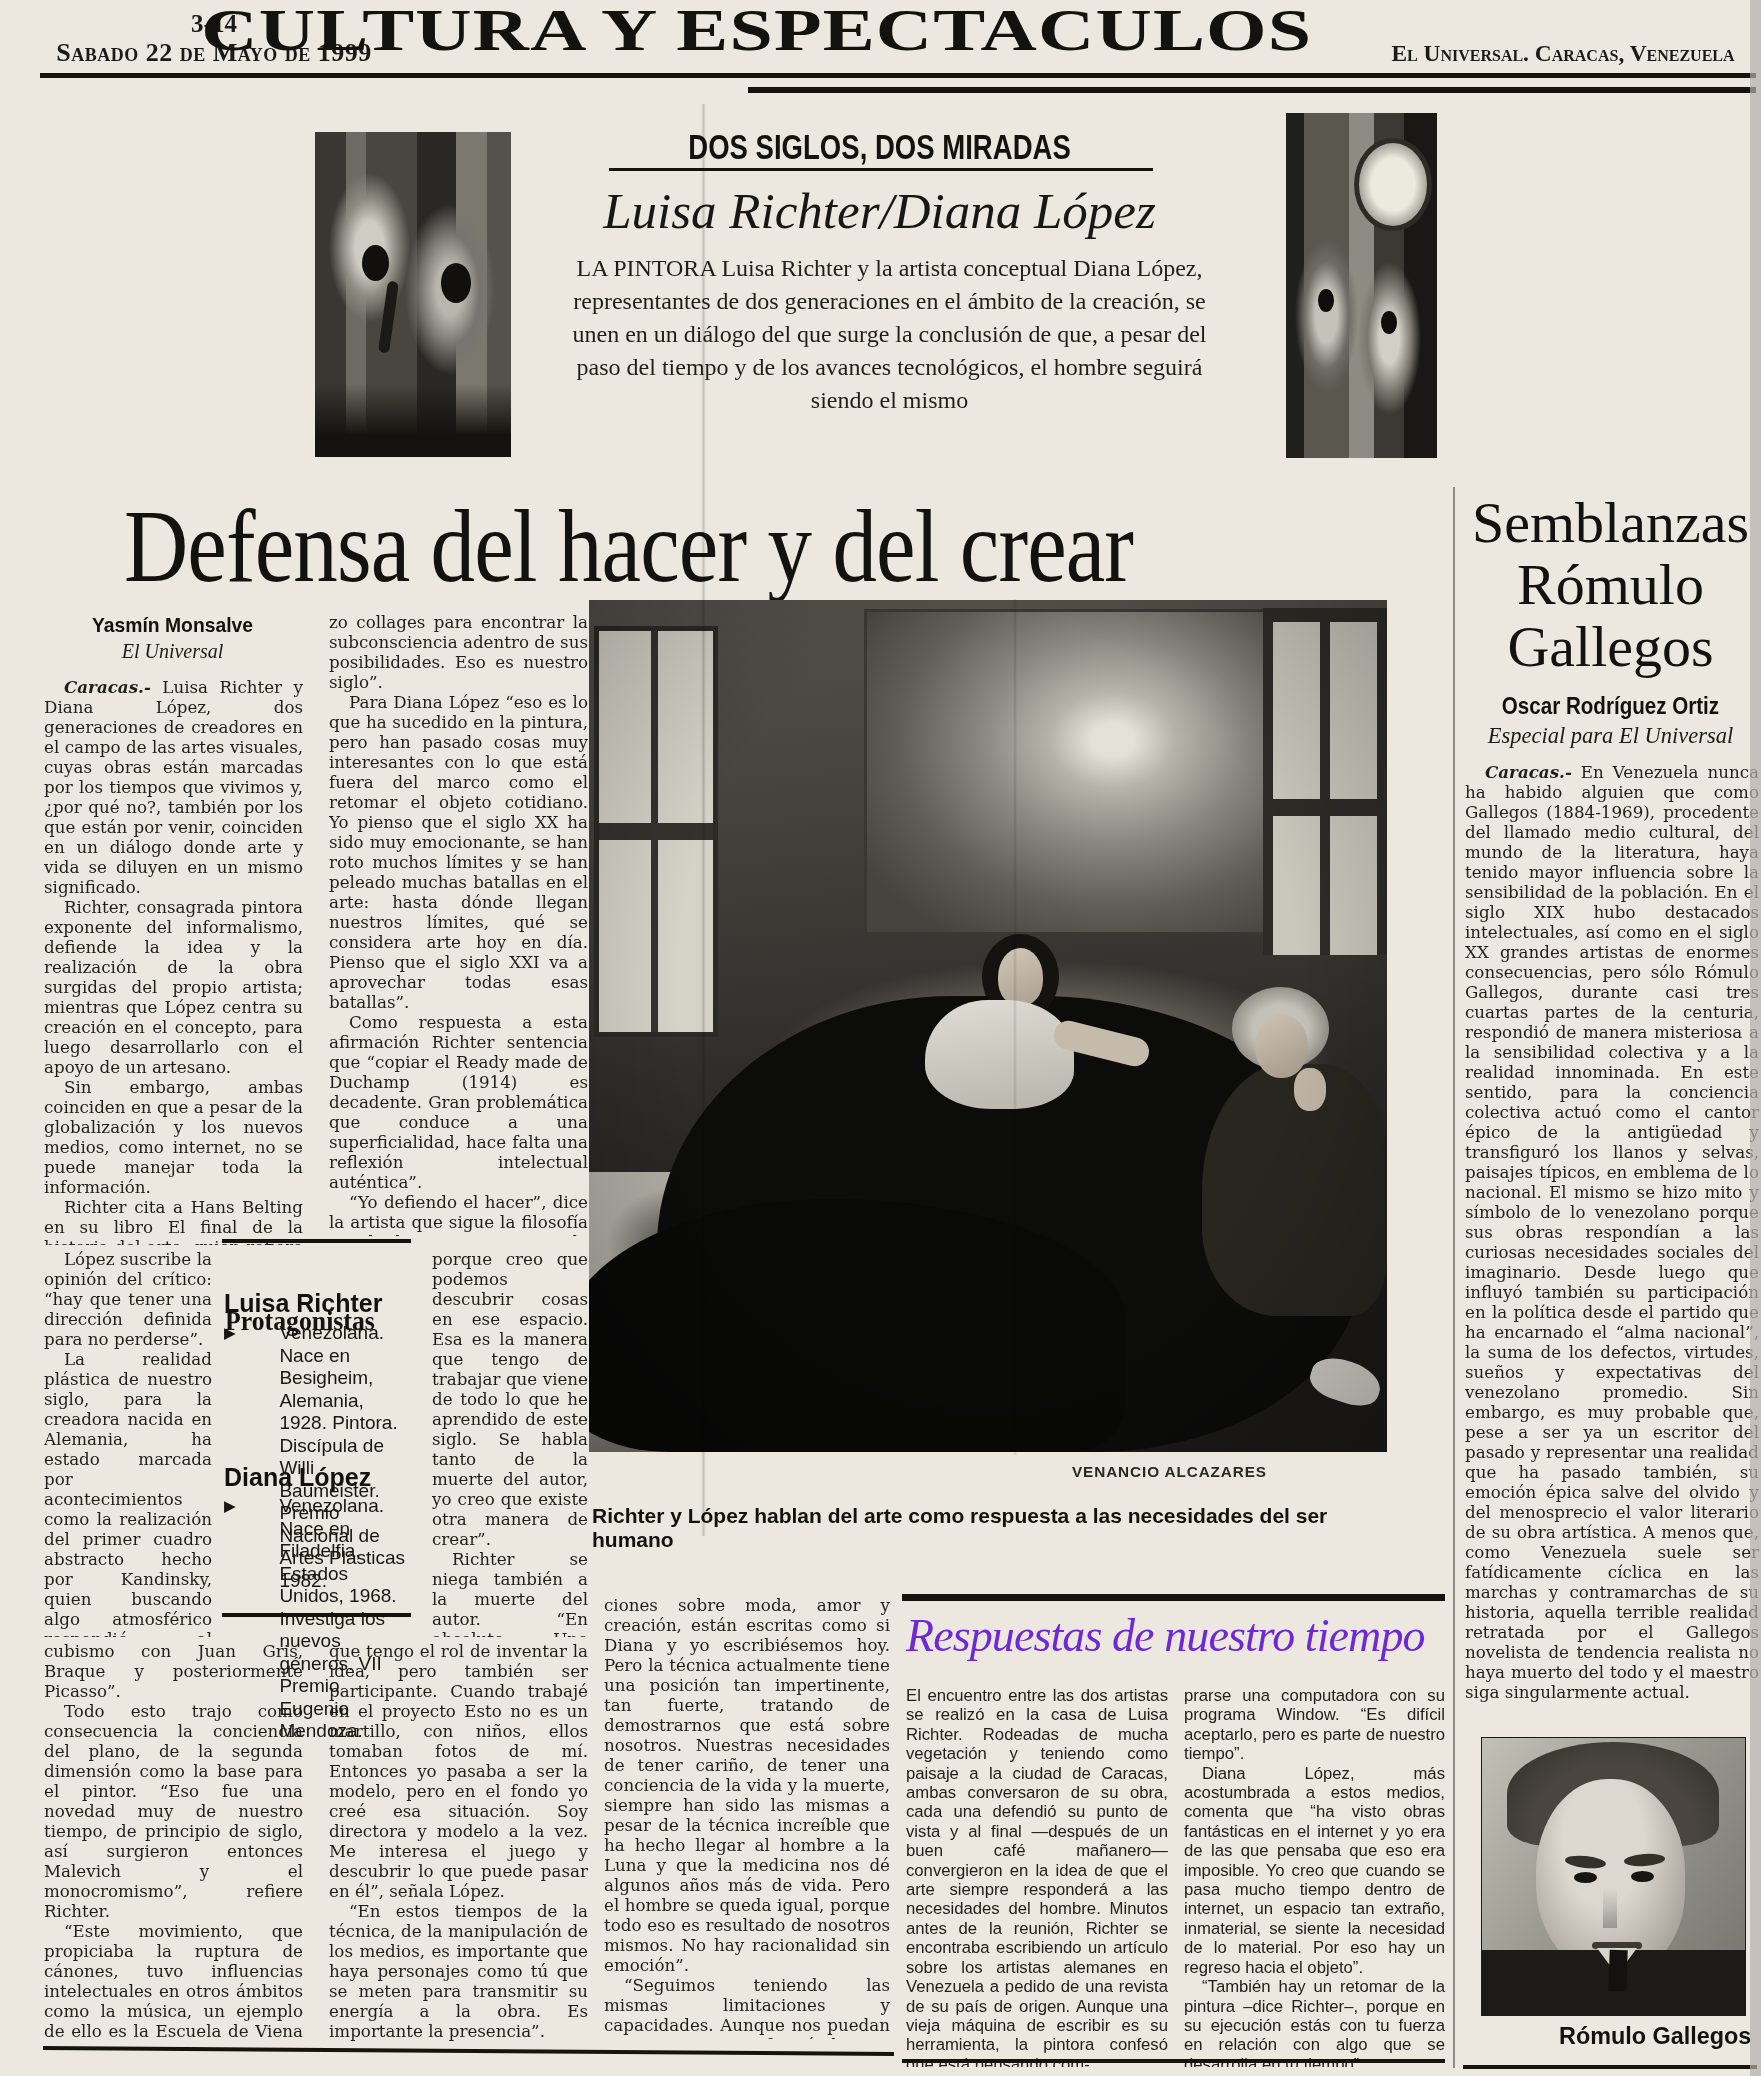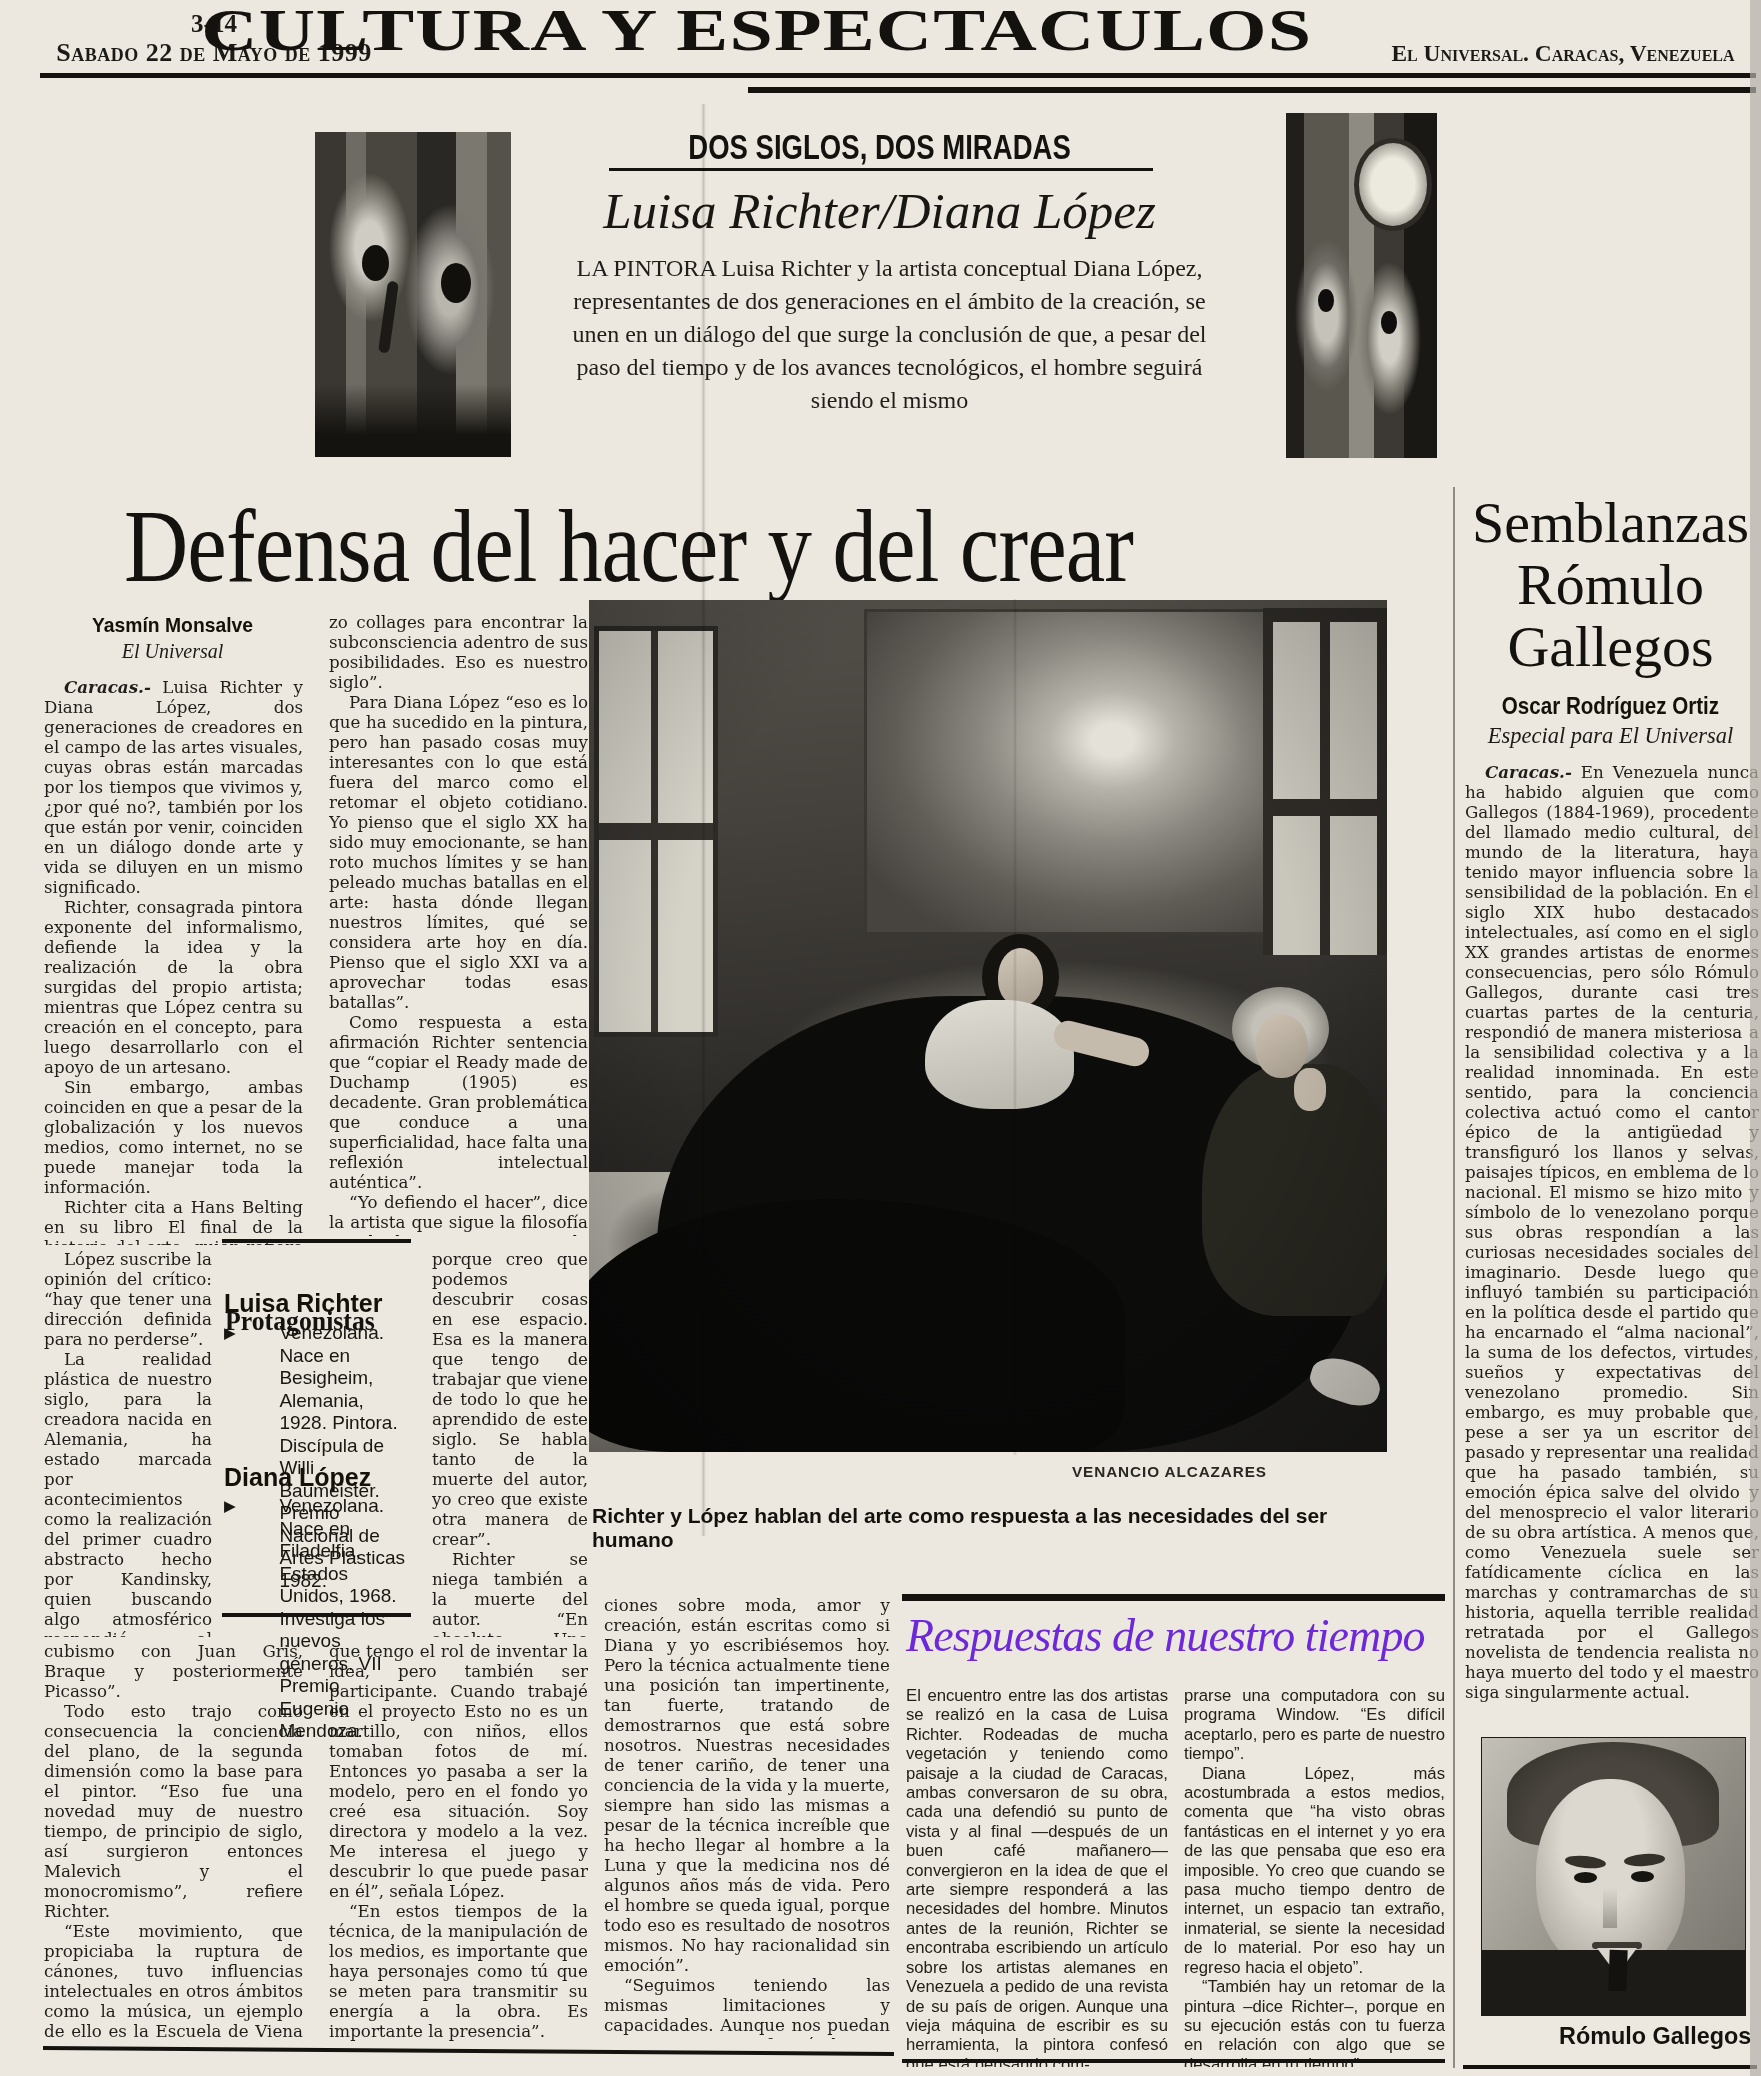--- a/index.html
+++ b/index.html
@@ -88,21 +88,21 @@
     </div>
   <div class="abs body-text cont" style="left:44px;top:1641px;width:259px;height:400px;">
       <p>cubismo con Juan Gris, Braque y posteriormente Picasso”.</p>
       <p>Todo esto trajo como consecuencia la conciencia del plano, de la segunda dimensión como la base para el pintor. “Eso fue una novedad muy de nuestro tiempo, de principio de siglo, así surgieron entonces Malevich y el monocromismo”, refiere Richter.</p>
       <p>“Este movimiento, que propiciaba la ruptura de cánones, tuvo influencias intelectuales en otros ámbitos como la música, un ejemplo de ello es la Escuela de Viena y las atonalidades. La filosofía de Heidegger y Nietzsche influenció el arte. Por ejemplo Paul Klee estaba fascinado por las teorías de Freud. Dejó pintar a su hijo e hi-</p>
     </div>
 
   <div class="abs body-text cont" style="left:329px;top:612px;width:259px;height:624px;">
       <p>zo collages para encontrar la subconsciencia adentro de sus posibilidades. Eso es nuestro siglo”.</p>
       <p>Para Diana López “eso es lo que ha sucedido en la pintura, pero han pasado cosas muy interesantes con lo que está fuera del marco como el retomar el objeto cotidiano. Yo pienso que el siglo XX ha sido muy emocionante, se han roto muchos límites y se han peleado muchas batallas en el arte: hasta dónde llegan nuestros límites, qué se considera arte hoy en día. Pienso que el siglo XXI va a aprovechar todas esas batallas”.</p>
-      <p>Como respuesta a esta afirmación Richter sentencia que “copiar el Ready made de Duchamp (1905) es decadente. Gran problemática que conduce a una superficialidad, hace falta una reflexión intelectual auténtica”.</p>
+      <p>Como respuesta a esta afirmación Richter sentencia que “copiar el Ready made de Duchamp (1914) es decadente. Gran problemática que conduce a una superficialidad, hace falta una reflexión intelectual auténtica”.</p>
       <p>“Yo defiendo el hacer”, dice la artista que sigue la filosofía zen budista, en tanto que la joven creadora manifiesta su deseo de “compartir la experiencia dentro del marco conceptual que yo creo. Yo invito a otro a trabajar conmigo</p>
     </div>
   <div class="abs body-text cont" style="left:432px;top:1249px;width:156px;height:388px;">
       <p>porque creo que podemos descubrir cosas en ese espacio. Esa es la manera que tengo de trabajar que viene de todo lo que he aprendido de este siglo. Se habla tanto de la muerte del autor, yo creo que existe otra manera de crear”.</p>
       <p>Richter se niega también a la muerte del autor. “En absoluto. Uno como creativo es arquero, arco y flecha”.</p>
     </div>
   <div class="abs body-text cont" style="left:329px;top:1641px;width:259px;height:400px;">
       <p>que tengo el rol de inventar la idea, pero también ser participante. Cuando trabajé en el proyecto Esto no es un martillo, con niños, ellos tomaban fotos de mí. Entonces yo pasaba a ser la modelo, pero en el fondo yo creé esa situación. Soy directora y modelo a la vez. Me interesa el juego y descubrir lo que puede pasar en él”, señala López.</p>
       <p>“En estos tiempos de la técnica, de la manipulación de los medios, es importante que haya personajes como tú que se meten para transmitir su energía a la obra. Es importante la presencia”.</p>
       <p>Ambas creadoras concluyen que el hombre será el mismo.</p>

